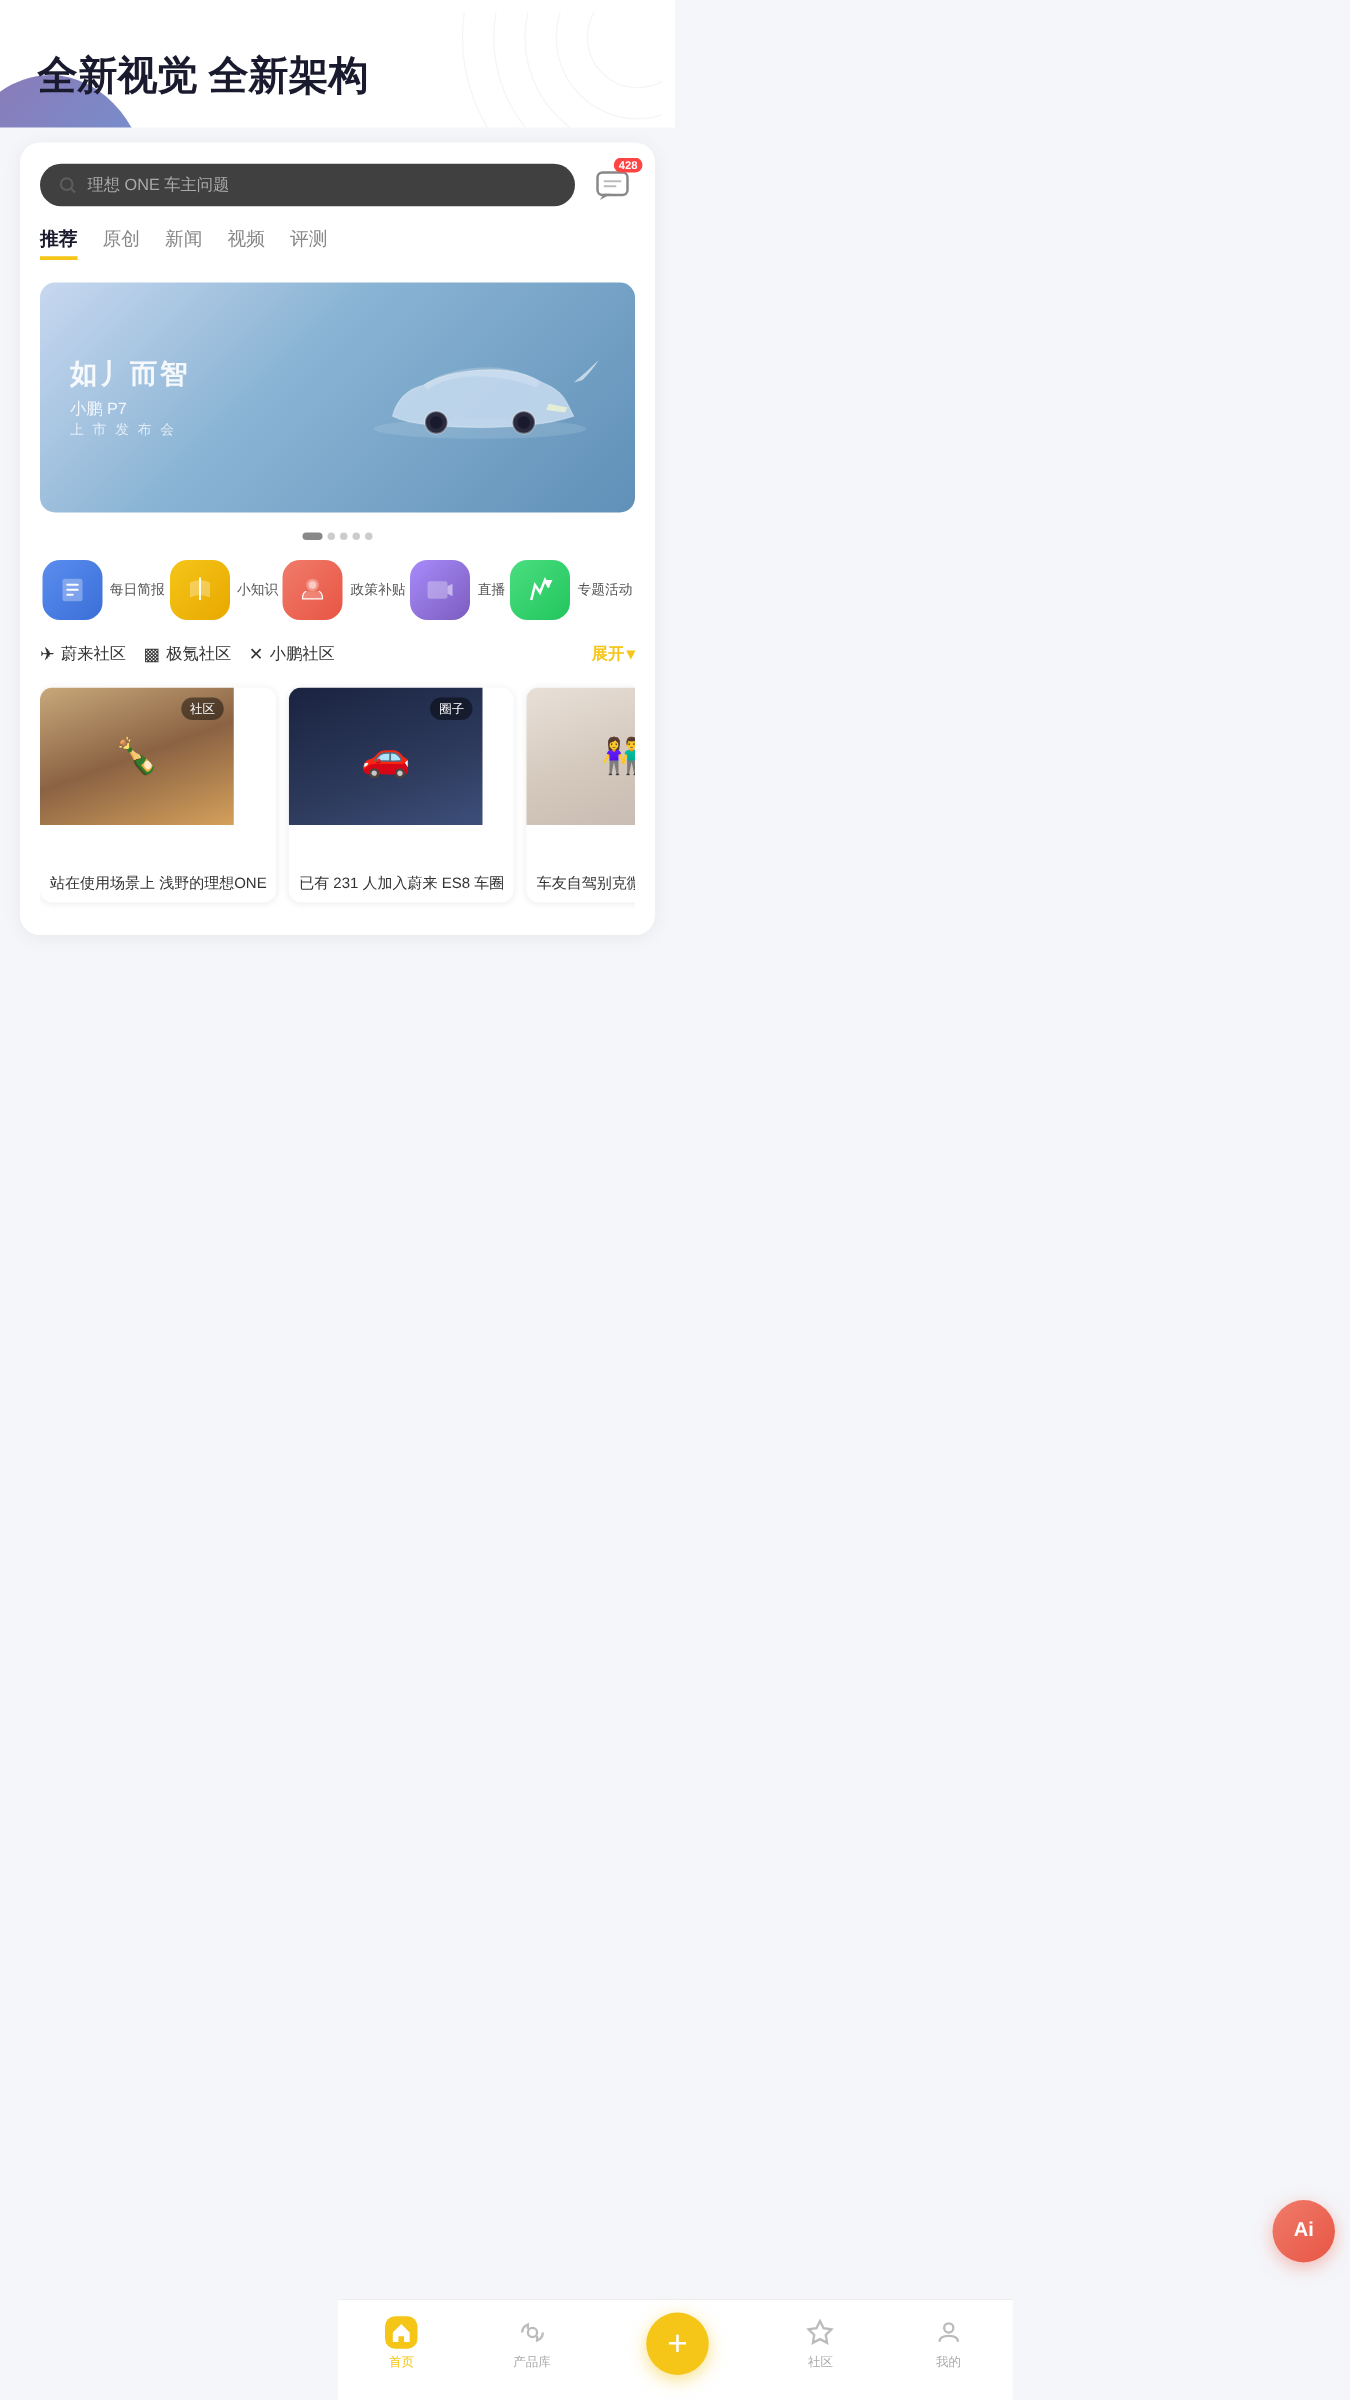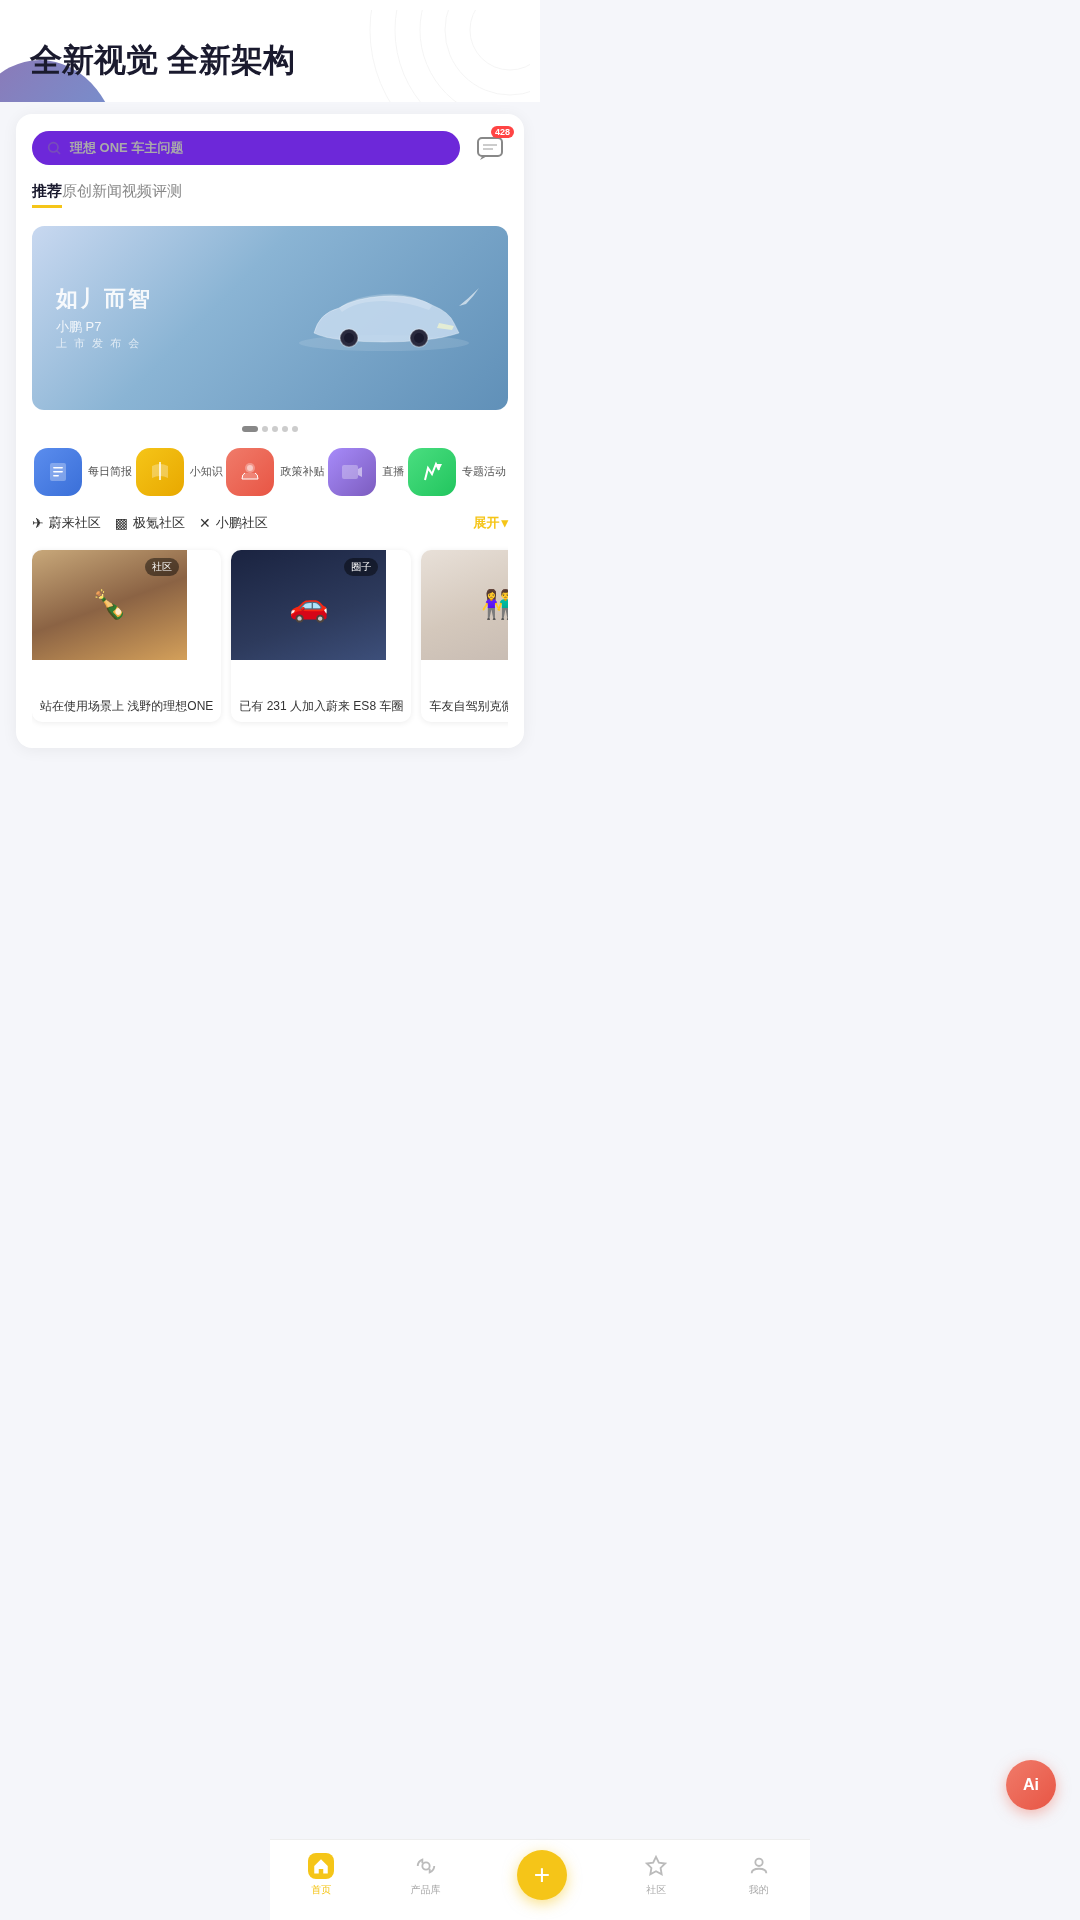--- a/index.html
+++ b/index.html
@@ -67,25 +67,24 @@
     .search-bar {
       display: flex;
       align-items: center;
       justify-content: space-between;
       margin-bottom: 16px;
     }
     .search-input-wrap {
       flex: 1;
       display: flex;
       align-items: center;
-      background: #6d28d9;
+      background: #404040;
       border-radius: 20px;
       padding: 8px 14px;
       margin-right: 12px;
-      font-weight: bold;
     }
     .search-icon-svg {
       width: 16px;
       height: 16px;
       margin-right: 8px;
       opacity: 0.4;
     }
     .search-placeholder {
       font-size: 13px;
       color: #aaa;
@@ -108,20 +107,21 @@
       font-weight: bold;
       border-radius: 10px;
       padding: 1px 4px;
       min-width: 20px;
       text-align: center;
     }
 
     
     .tabs {
       display: flex;
+      gap: 20px;
       margin-bottom: 14px;
       padding-bottom: 4px;
     }
     .tab-item {
       font-size: 15px;
       color: #888;
       cursor: pointer;
       padding-bottom: 4px;
     }
     .tab-item.active {
@@ -574,21 +574,21 @@
         <div class="thumb-article">👫</div>
 
       </div>
       <div class="content-desc">车友自驾别克微蓝，开启了南...</div>
     </div>
 
   </div>
 
 </div>
 
-<div style="position:fixed;right:24px;bottom:110px;width:50px;height:50px;border-radius:50%;background:linear-gradient(135deg,#f07b6a,#e85544);display:flex;align-items:center;justify-content:center;color:#fff;font-size:16px;font-weight:700;box-shadow:0 4px 14px rgba(240,123,106,0.5);z-index:99;">
+<div style="position:fixed;right:12px;bottom:110px;width:50px;height:50px;border-radius:50%;background:linear-gradient(135deg,#f07b6a,#e85544);display:flex;align-items:center;justify-content:center;color:#fff;font-size:16px;font-weight:700;box-shadow:0 4px 14px rgba(240,123,106,0.5);z-index:99;">
   <span>Ai</span>
 </div>
 
 <div class="spacer"></div>
 
 <div class="bottom-nav">
   <div class="nav-item">
     <div class="nav-icon active-icon">
       <svg width="20" height="20" viewBox="0 0 24 24" fill="white">
           <path d="M3 12 L12 3 L21 12 L21 22 L15 22 L15 16 L9 16 L9 22 L3 22Z"></path>

